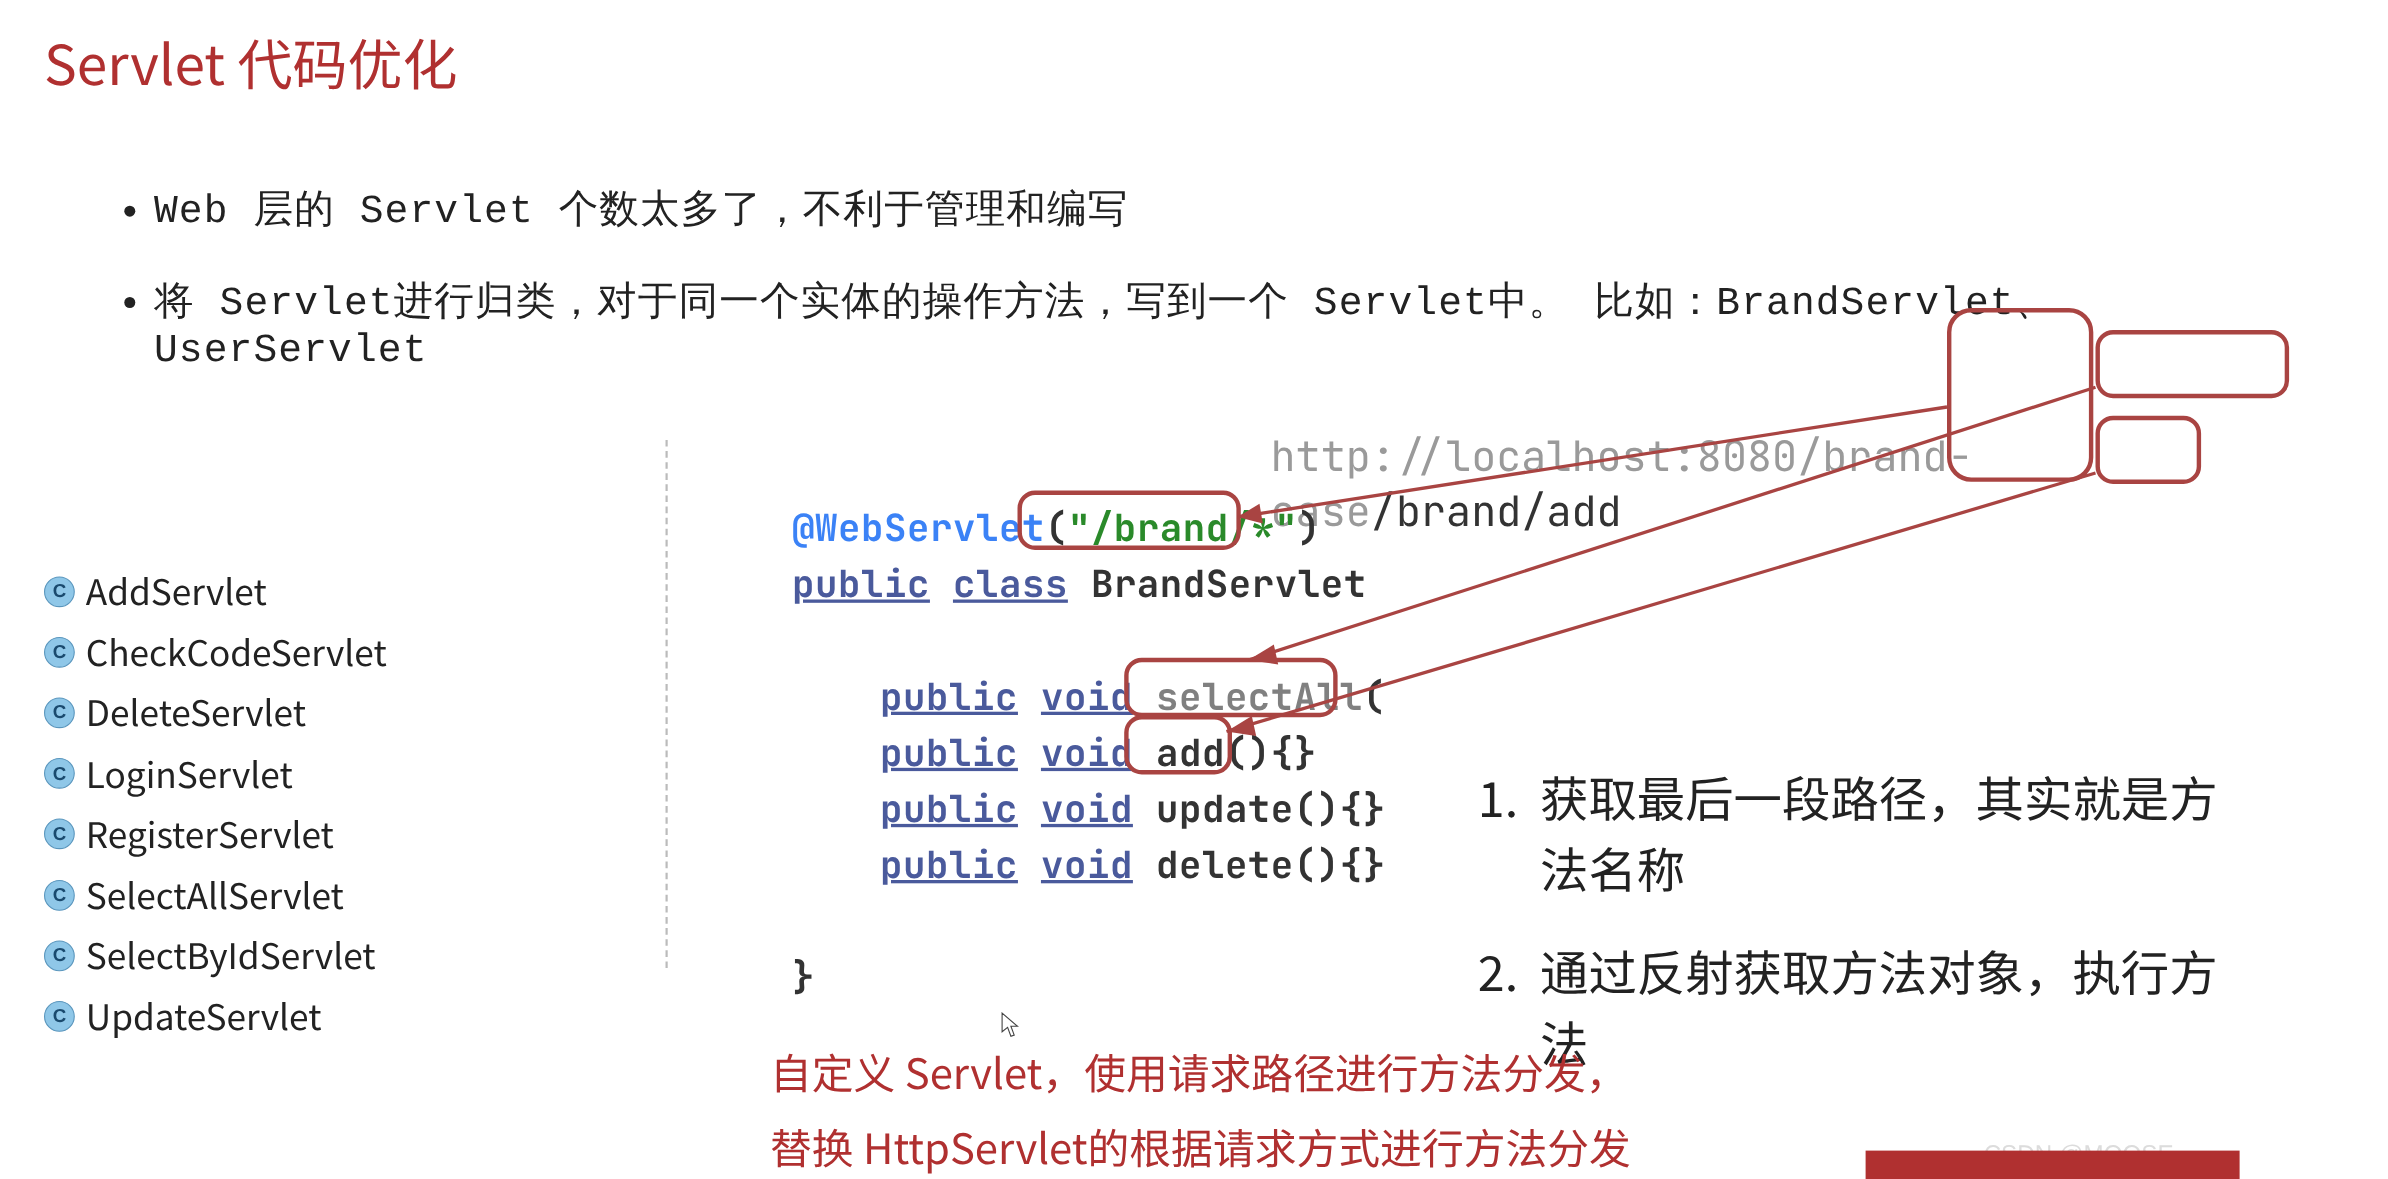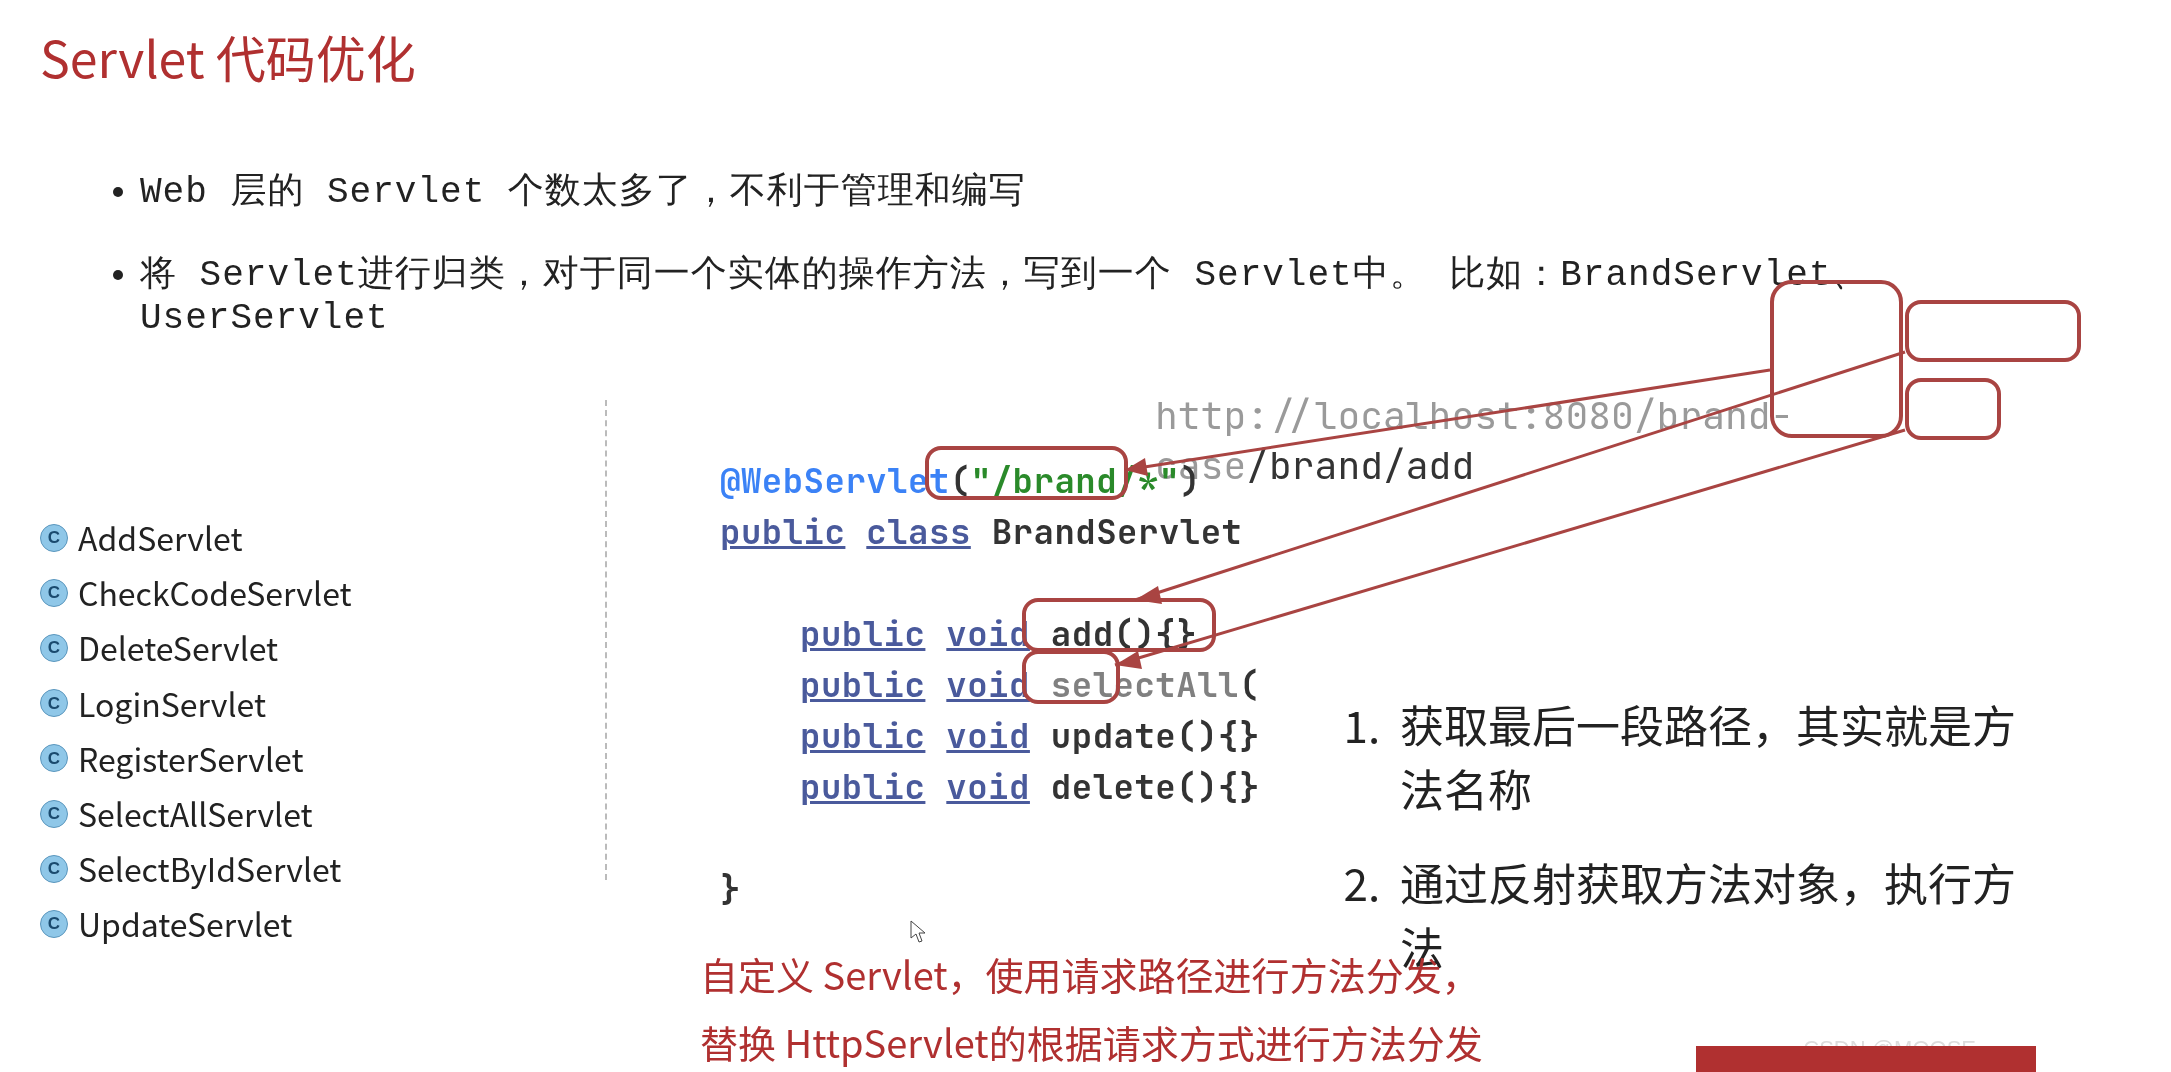--- a/index.html
+++ b/index.html
@@ -233,24 +233,24 @@
 
   <div class="code-block">
     <div>
       <span class="ann">@WebServlet</span><span class="txt">(</span><span class="str">"/brand/*"</span><span class="txt">)</span>
     </div>
     <div>
       <span class="kw">public</span> <span class="kw">class</span> <span class="txt">BrandServlet</span>
     </div>
     <div>&nbsp;</div>
     <div style="padding-left:80px">
+      <span class="kw">public</span> <span class="kw">void</span> <span class="pl">selectAll</span><span class="txt">(</span>
+    </div>
+    <div style="padding-left:80px">
       <span class="kw">public</span> <span class="kw">void</span> <span class="txt">add</span><span class="txt">(){}</span>
-    </div>
-    <div style="padding-left:80px">
-      <span class="kw">public</span> <span class="kw">void</span> <span class="pl">selectAll</span><span class="txt">(</span>
     </div>
     <div style="padding-left:80px">
       <span class="kw">public</span> <span class="kw">void</span> <span class="txt">update</span><span class="txt">(){}</span>
     </div>
     <div style="padding-left:80px">
       <span class="kw">public</span> <span class="kw">void</span> <span class="txt">delete</span><span class="txt">(){}</span>
     </div>
     <div>&nbsp;</div>
     <div class="txt">}</div>
   </div>

